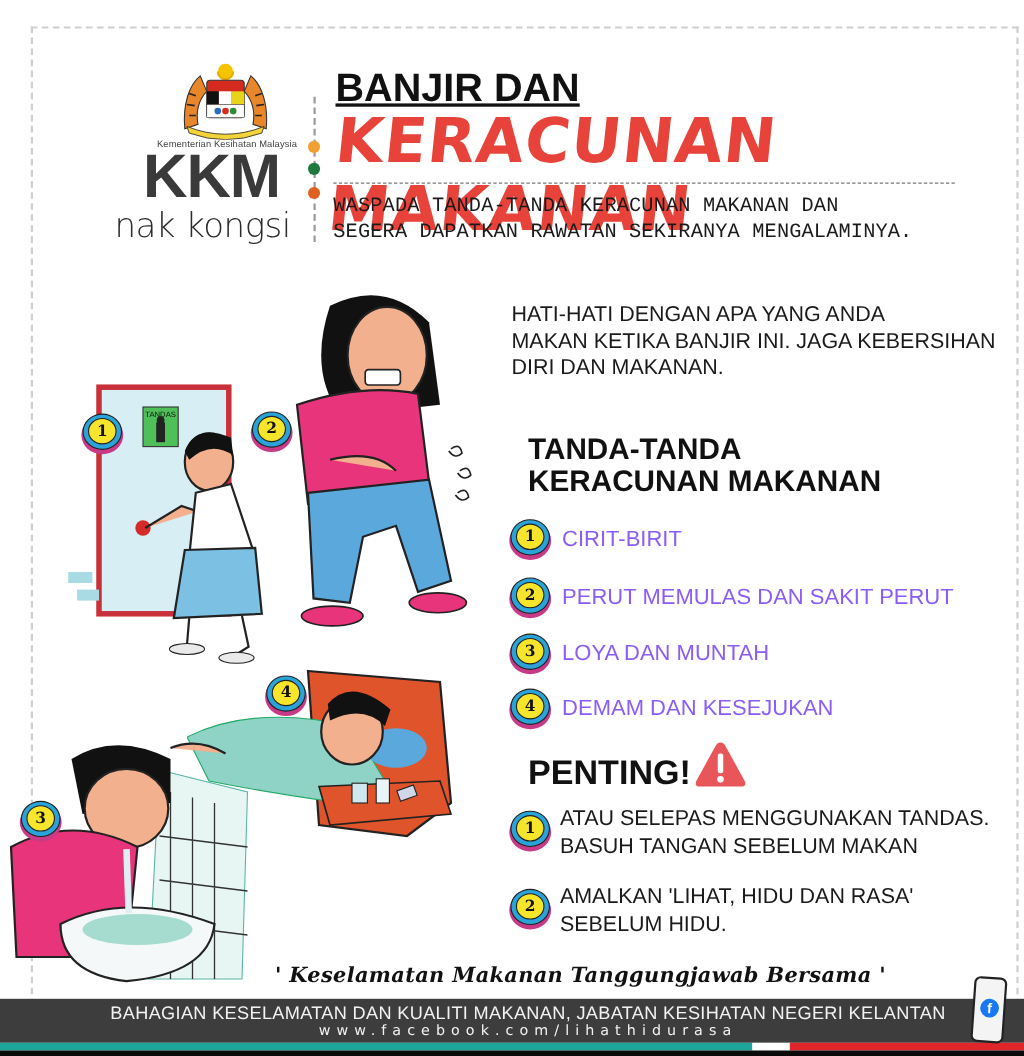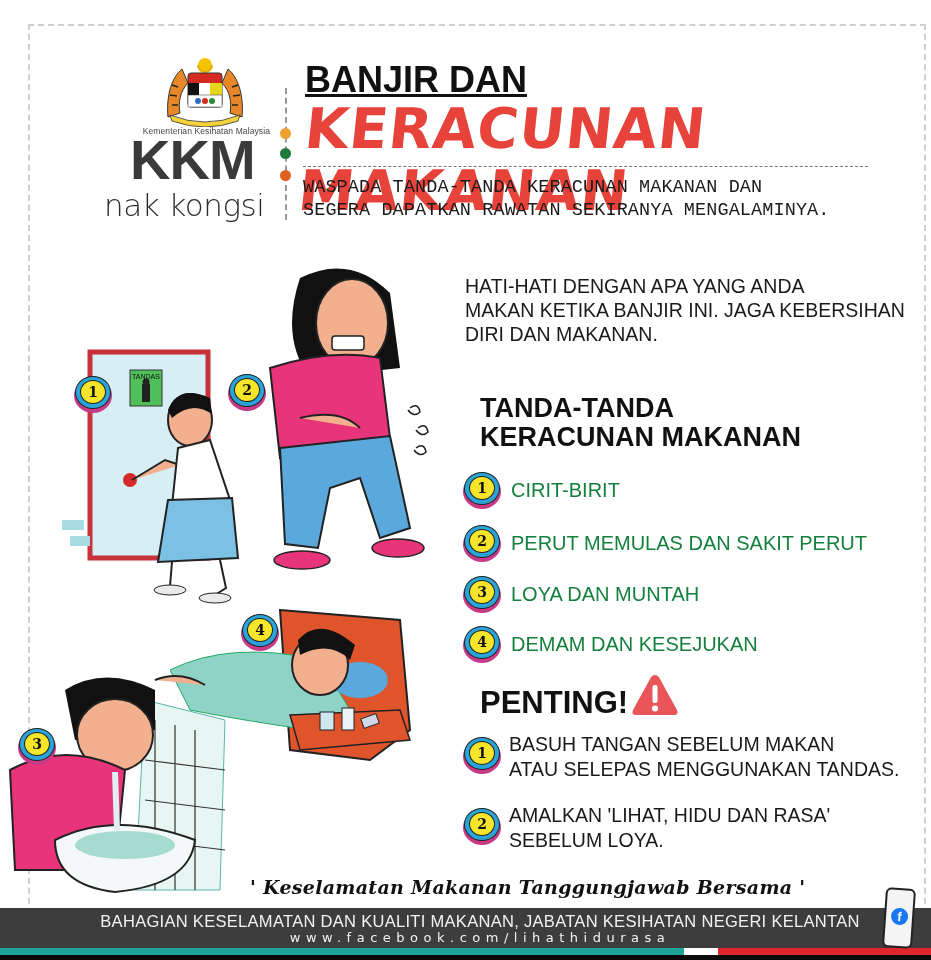--- a/index.html
+++ b/index.html
@@ -30,21 +30,21 @@
     border-top: 1.5px dashed #777; }
   .subtitle { position: absolute; left: 303px; top: 176px; width: 600px; font-size: 18.5px;
     line-height: 23px; color: #1a1a1a; letter-spacing: 0.1px; font-family: Liberation Mono, monospace; }
 
   .intro { position: absolute; left: 465px; top: 274px; width: 470px; font-size: 19.5px;
     line-height: 24px; color: #1a1a1a; }
   .signs-title { position: absolute; left: 464px; top: 394px; font-size: 27px; font-weight: 900;
     line-height: 29px; color: #111; margin-left: 16px; }
 
   .list-item { position: absolute; left: 463px; display: flex; align-items: center; }
-  .list-item .txt { font-size: 20px; color: #15803d; margin-left: 8px; line-height: 24px; }
+  .list-item .txt { font-size: 20px; color: #8b5cf6; margin-left: 8px; line-height: 24px; }
 
   .badge { position: relative; width: 40px; height: 38px; flex: 0 0 40px; }
   .badge .r1 { position: absolute; left: 0; top: 3px; width: 38px; height: 35px; border-radius: 50%;
     background: #c73a88; }
   .badge .r2 { position: absolute; left: 1px; top: 1px; width: 36px; height: 33px; border-radius: 50%;
     background: #2aa3d8; border: 1.5px solid #222; }
   .badge .r3 { position: absolute; left: 6px; top: 5px; width: 26px; height: 24px; border-radius: 50%;
     background: #f6e52a; border: 1.5px solid #222; display: flex; align-items: center; justify-content: center;
     font-size: 14px; font-weight: 700; color: #111; font-family: "DejaVu Serif", serif; }
 
@@ -163,33 +163,33 @@
   <circle cx="25" cy="36.5" r="3" fill="#fff"></circle>
 </svg>
 
 <div class="imp-item" style="top:732px">
   <div class="badge" style="margin-top:4px">
       <div class="r1"></div>
       <div class="r2"></div>
       <div class="r3">1</div>
     </div>
   <div class="txt">
+    <div>ATAU SELEPAS MENGGUNAKAN TANDAS.</div>
     <div>BASUH TANGAN SEBELUM MAKAN</div>
-    <div>ATAU SELEPAS MENGGUNAKAN TANDAS.</div>
   </div>
 </div>
 <div class="imp-item" style="top:803px">
   <div class="badge" style="margin-top:4px">
       <div class="r1"></div>
       <div class="r2"></div>
       <div class="r3">2</div>
     </div>
   <div class="txt">
     <div>AMALKAN 'LIHAT, HIDU DAN RASA'</div>
-    <div>SEBELUM LOYA.</div>
+    <div>SEBELUM HIDU.</div>
   </div>
 </div>
 
 <svg class="illus" style="left:60px;top:340px;width:200px;height:270px" viewBox="0 0 200 270">
   <rect x="30" y="12" width="118" height="206" fill="#d7eef5" stroke="#c8303a" stroke-width="5"></rect>
   <rect x="70" y="30" width="32" height="36" fill="#4fbf5a" stroke="#333" stroke-width="1"></rect>
   <text x="86" y="39" font-size="7" text-anchor="middle" fill="#111" font-family="Liberation Sans, sans-serif">TANDAS</text>
   <rect x="82" y="44" width="8" height="18" fill="#222"></rect>
   <circle cx="86" cy="42" r="3.5" fill="#222"></circle>
   <rect x="2" y="180" width="22" height="10" fill="#a9dbe4"></rect>

